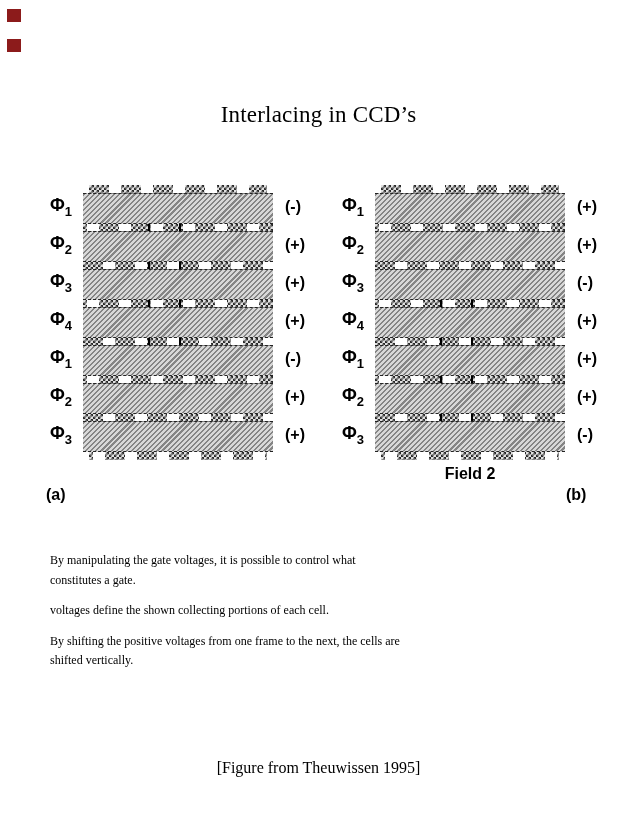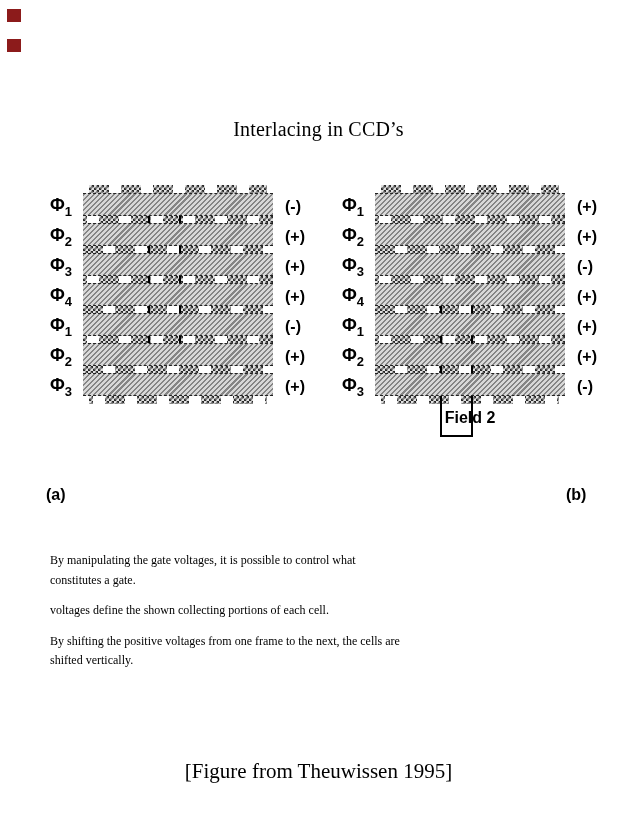--- a/index.html
+++ b/index.html
@@ -6,21 +6,21 @@
   body{
     width:637px;height:825px;position:relative;background:#ffffff;
     font-family:"Liberation Serif", serif;color:#000;overflow:hidden;
   }
   .nav-sq{position:absolute;left:7px;width:14px;height:13px;}
   #nav-sq-1{top:9px;}
   #nav-sq-2{top:39px;}
 
   .title{
     position:absolute;top:102px;left:0;width:100%;
-    text-align:center;font-size:20px;letter-spacing:0.2px;margin-top:16px;
+    text-align:center;font-size:23px;letter-spacing:0.2px;
   }
 
   
   .diagram{position:absolute;top:185px;width:300px;}
   #diag-a{left:45px;}
   #diag-b{left:337px;}
   .rows{position:relative;margin-left:38px;width:190px;}
 
   .gap-strip{
     height:7px;width:190px;
@@ -28,21 +28,21 @@
       repeating-linear-gradient(90deg, transparent 0 20px, #fff 20px 32px),
       linear-gradient(45deg,#2a2a2a 25%,transparent 25% 75%,#2a2a2a 75%),
       linear-gradient(45deg,#2a2a2a 25%,#e0e0e0 25% 75%,#2a2a2a 75%);
     background-size:32px 100%, 5px 5px, 5px 5px;
     background-position:0 0, 0 0, 2.5px 2.5px;
     background-repeat:repeat;
   }
   .gap-strip.offset{background-position:16px 0, 0 0, 2.5px 2.5px;}
   .gap-strip.cap{height:8px;width:178px;margin-left:6px;}
 
-  .bar-row{position:relative;height:23px;}
+  .bar-row{position:relative;height:31px;}
   .gate-bar{
     position:absolute;left:0;right:0;top:0;bottom:0;box-sizing:border-box;
     background:repeating-linear-gradient(135deg,#858585 0 1.6px,#d8d8d8 1.6px 3.6px);
     border-top:1px dashed #222;border-bottom:1px dashed #222;
   }
   .phi-label{
     position:absolute;left:-33px;top:2px;
     font-family:"Liberation Sans", sans-serif;font-weight:bold;font-size:18px;
   }
   .phi-label sub{font-size:13px;line-height:0;}
@@ -67,21 +67,21 @@
   }
   #sub-label-a{left:46px;}
   #sub-label-b{left:566px;}
 
   
   .bodytext{position:absolute;left:50px;top:551px;width:560px;font-size:12px;}
   .bodytext p{margin:0 0 11px 0;line-height:19.5px;}
 
   .citation{
     position:absolute;top:759px;left:0;width:100%;
-    text-align:center;font-size:21px;
+    text-align:center;font-size:16px;
   }
 </style>
 </head>
 <body>
 
 <div class="nav-sq" id="nav-sq-1" style="background: rgb(140, 27, 27);"></div>
 <div class="nav-sq" id="nav-sq-2" style="background: rgb(140, 27, 27);"></div>
 
 <div class="title">Interlacing in CCD’s</div>
 

